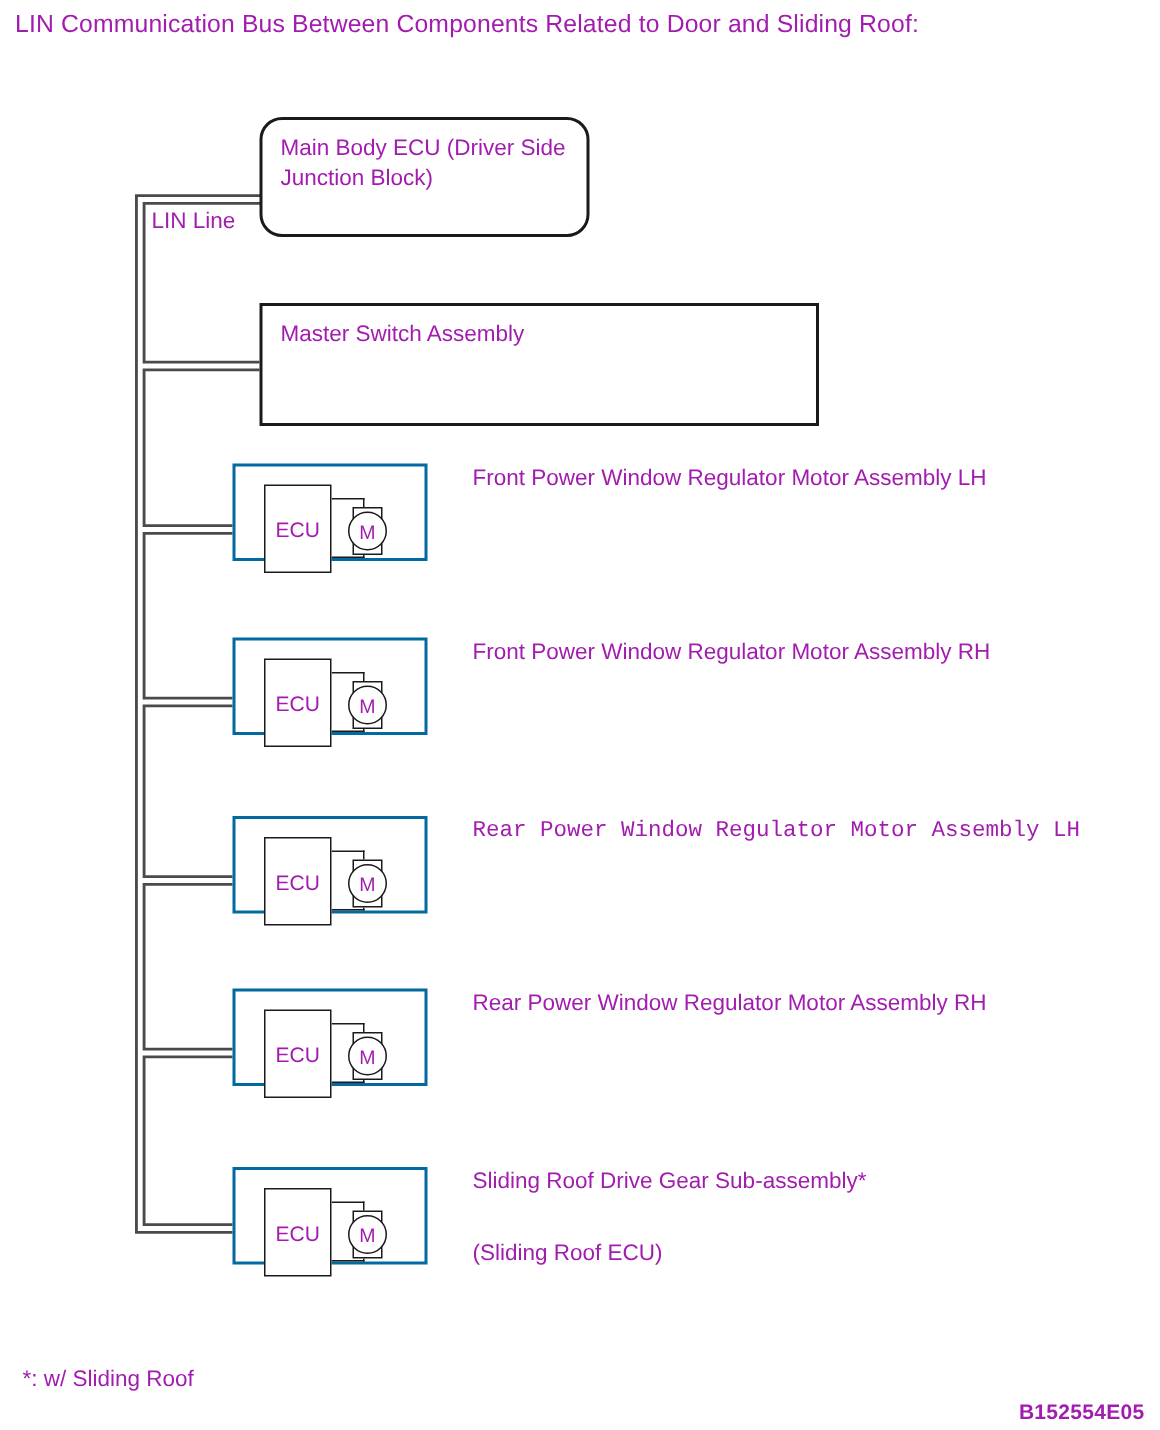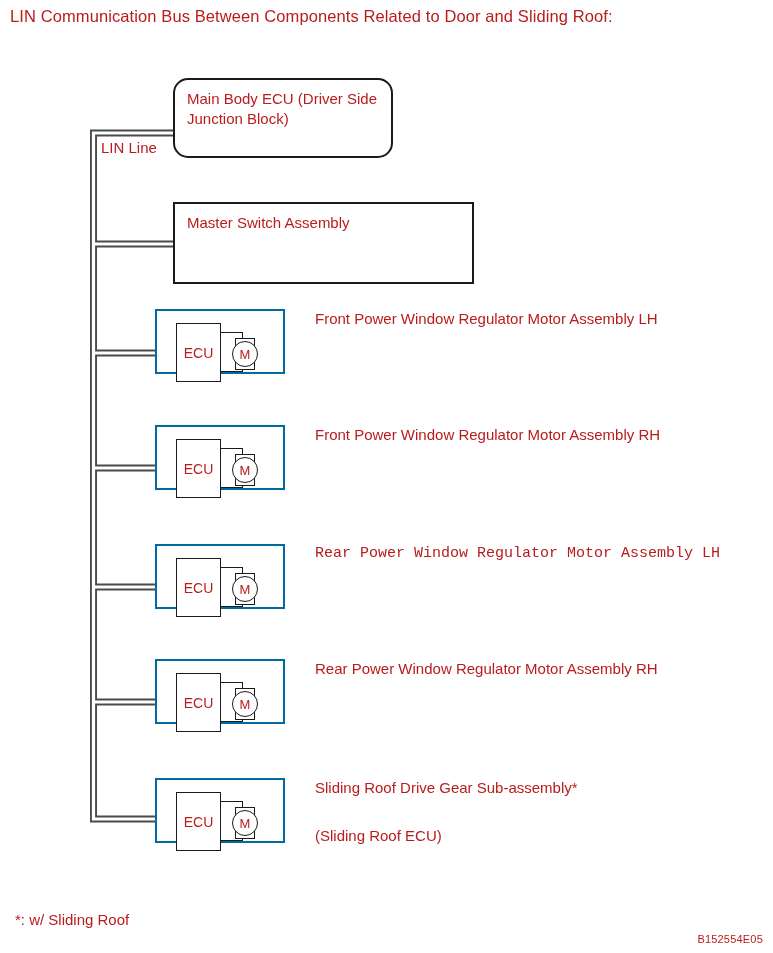--- a/index.html
+++ b/index.html
@@ -3,21 +3,21 @@
 <meta charset="utf-8">
 <style>
   * { margin: 0; padding: 0; box-sizing: border-box; }
   html, body { background: #ffffff; }
   .diagram {
     position: relative;
     width: 773px;
     height: 953px;
     background: #ffffff;
     font-family: "Liberation Sans", sans-serif;
-    color: #b91c1c;
+    color: #a21caf;
     overflow: hidden;
   }
   .title {
     position: absolute;
     left: 10px; top: 7px;
     font-size: 16.5px;
     letter-spacing: 0.1px;
     white-space: nowrap;
   }
   svg.wiring { position: absolute; left: 0; top: 0; z-index: 0; }
@@ -92,22 +92,22 @@
     z-index: 1;
   }
   .footnote {
     position: absolute;
     left: 15px; top: 911px;
     font-size: 15px;
   }
   .figure-code {
     position: absolute;
     right: 10px; top: 933px;
-    font-size: 11px;
-    font-weight: normal;
+    font-size: 14px;
+    font-weight: bold;
     letter-spacing: 0.2px;
   }
 </style>
 </head>
 <body>
 
 <div class="diagram">
 
   <div class="title">LIN Communication Bus Between Components Related to Door and Sliding Roof:</div>
 
@@ -127,21 +127,21 @@
                M 93.5 702 H 176"></path>
     </g>
   </svg>
 
   <div class="lin-label">LIN Line</div>
 
   <div class="node rounded" style="left:173px; top:78px; width:220px; height:80px;">
     <span>Main Body ECU (Driver Side Junction Block)</span>
   </div>
 
-  <div class="node" style="left:173px; top:202px; width:301px; height:82px;">
+  <div class="node" style="left:173px; top:202px; width:373px; height:82px;">
     <span>Master Switch Assembly</span>
   </div>
 
   <div class="motor-unit" style="top:309px;">
     <div class="bracket"></div>
     <div class="ecu-box">ECU</div>
     <div class="housing"></div>
     <div class="motor-circle">M</div>
   </div>
   <div class="unit-label" style="top:309px;">

